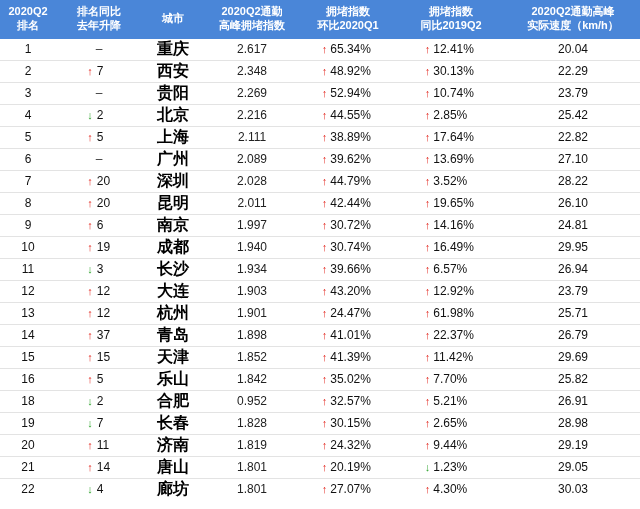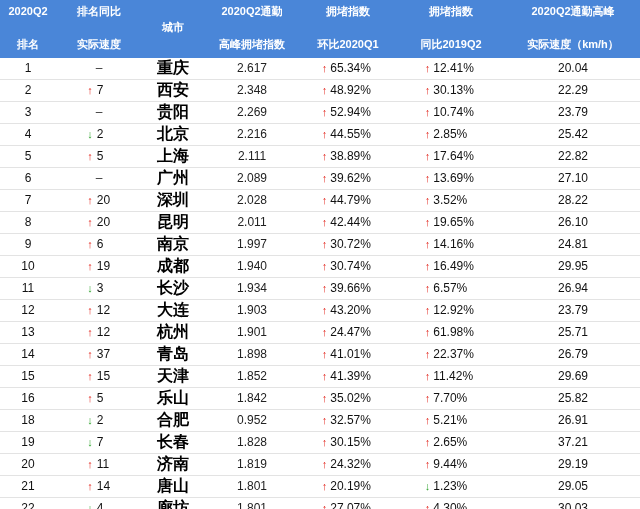--- a/index.html
+++ b/index.html
@@ -23,21 +23,21 @@
     color: #ffffff;
     font-size: 11px;
     font-weight: bold;
     line-height: 1.25;
     padding: 5px 2px 6px 2px;
     text-align: center;
     vertical-align: middle;
     border: none;
   }
   thead th .hl1 { display: block; }
-  thead th .hl2 { display: block; margin-top: 19px; }
+  thead th .hl2 { display: block; }
   col.c0 { width: 56px; }
   col.c1 { width: 86px; }
   col.c2 { width: 62px; }
   col.c3 { width: 96px; }
   col.c4 { width: 96px; }
   col.c5 { width: 110px; }
   col.c6 { width: 134px; }
   tbody td {
     font-size: 12px;
     color: #111111;
@@ -107,21 +107,21 @@
       <col class="c6">
   </colgroup>
   <thead>
     <tr>
       <th>
         <span class="hl1">2020Q2</span>
         <span class="hl2">排名</span>
       </th>
       <th>
         <span class="hl1">排名同比</span>
-        <span class="hl2">实际速度</span>
+        <span class="hl2">去年升降</span>
       </th>
       <th>
         <span class="hl1">城市</span>
       </th>
       <th>
         <span class="hl1">2020Q2通勤</span>
         <span class="hl2">高峰拥堵指数</span>
       </th>
       <th>
         <span class="hl1">拥堵指数</span>
@@ -558,21 +558,21 @@
             <span class="arrow up">↑</span>
             <span class="pctval">30.15%</span>
           </span>
         </td>
         <td>
           <span class="cellwrap pct">
             <span class="arrow up">↑</span>
             <span class="pctval">2.65%</span>
           </span>
         </td>
-        <td>37.21</td>
+        <td>28.98</td>
       </tr>
       <tr>
         <td>20</td>
         <td>
           <span class="cellwrap">
             <span class="arrow up">↑</span>
             <span class="chgnum">11</span>
           </span>
         </td>
         <td class="city">济南</td>

